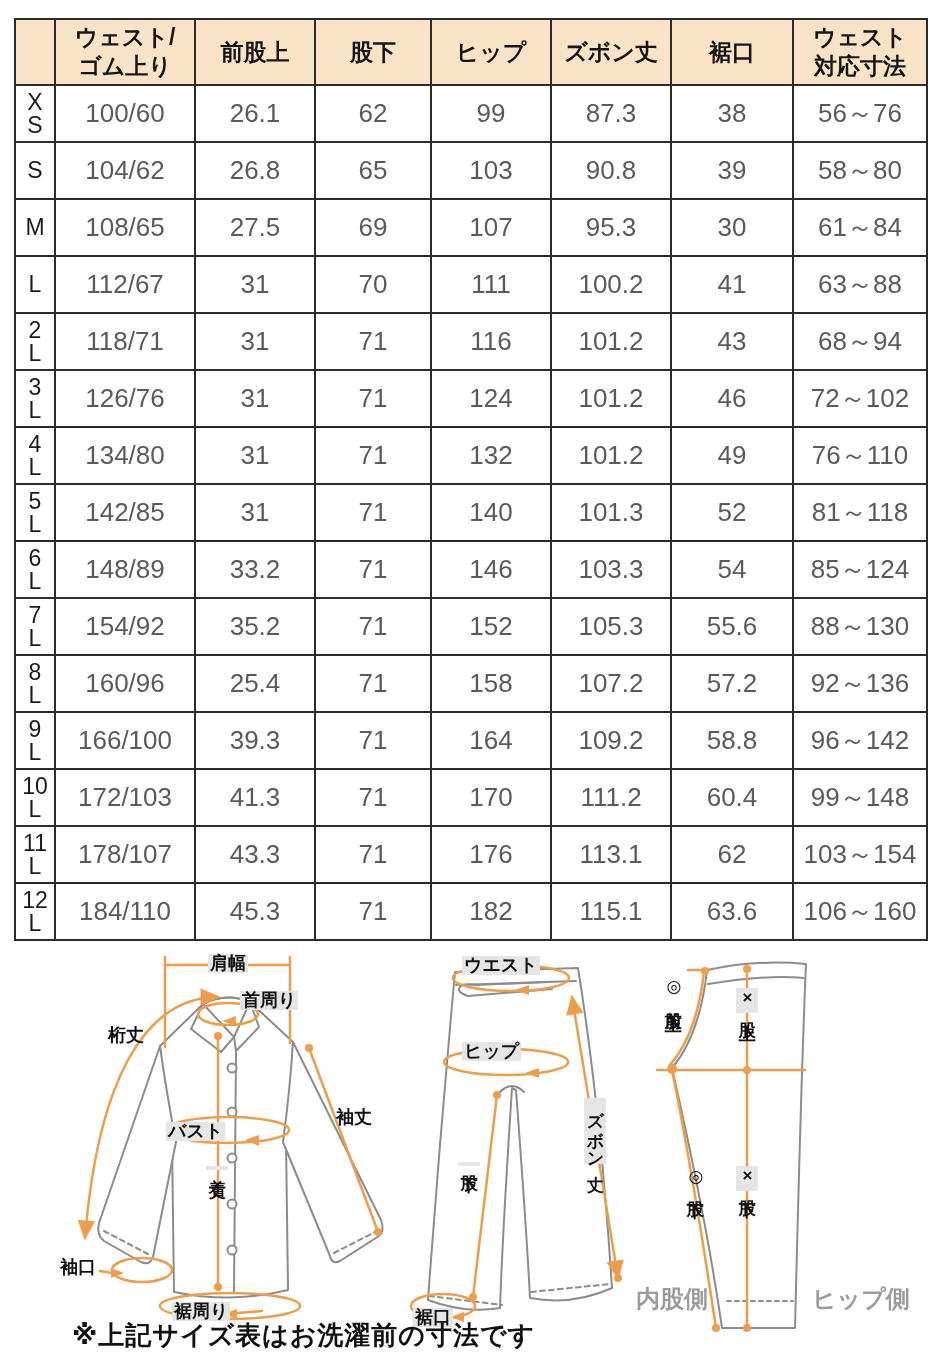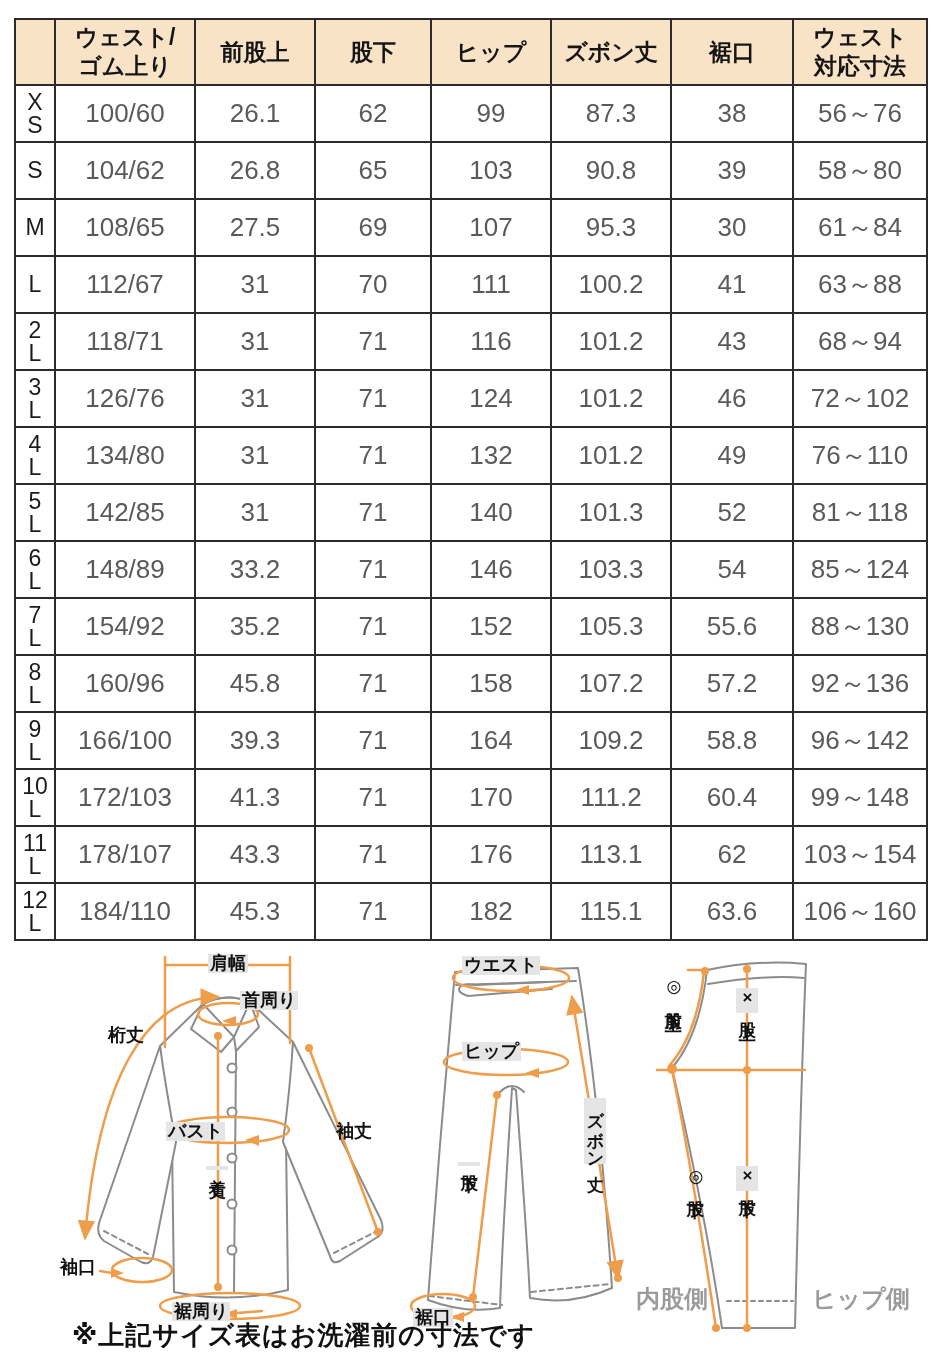--- a/index.html
+++ b/index.html
@@ -164,21 +164,21 @@
           <td>71</td>
           <td>152</td>
           <td>105.3</td>
           <td>55.6</td>
           <td>88～130</td>
         </tr>
         <tr>
           <th>8
 L</th>
           <td>160/96</td>
-          <td>45.8</td>
+          <td>25.4</td>
           <td>71</td>
           <td>158</td>
           <td>107.2</td>
           <td>57.2</td>
           <td>92～136</td>
         </tr>
         <tr>
           <th>9
 L</th>
           <td>166/100</td>
@@ -320,21 +320,21 @@
           <circle cx="747" cy="130" r="4"></circle>
           <circle cx="747" cy="388" r="4"></circle>
         <circle cx="716" cy="388" r="4"></circle>
       </g>
     </svg>
 
     <div class="dlabel wbg" style="left:208px;top:14px;">肩幅</div>
     <div class="dlabel wbg" style="left:240px;top:51px;">首周り</div>
     <div class="dlabel" style="left:108px;top:86px;">桁丈</div>
     <div class="dlabel wbg" style="left:166px;top:182px;">バスト</div>
-    <div class="dlabel" style="left:336px;top:182px;">袖丈</div>
+    <div class="dlabel" style="left:336px;top:168px;">袖丈</div>
     <div class="dlabel vlabel wbg" style="left:206px;top:226px;">着丈</div>
     <div class="dlabel" style="left:60px;top:318px;">袖口</div>
     <div class="dlabel wbg" style="left:172px;top:362px;">裾周り</div>
 
     <div class="dlabel wbg" style="left:462px;top:16px;">ウエスト</div>
     <div class="dlabel wbg" style="left:462px;top:102px;">ヒップ</div>
     <div class="dlabel vlabel wbg" style="left:584px;top:158px;">ズボン丈</div>
     <div class="dlabel vlabel wbg" style="left:458px;top:222px;">股下</div>
     <div class="dlabel wbg" style="left:413px;top:368px;">裾口</div>
 

